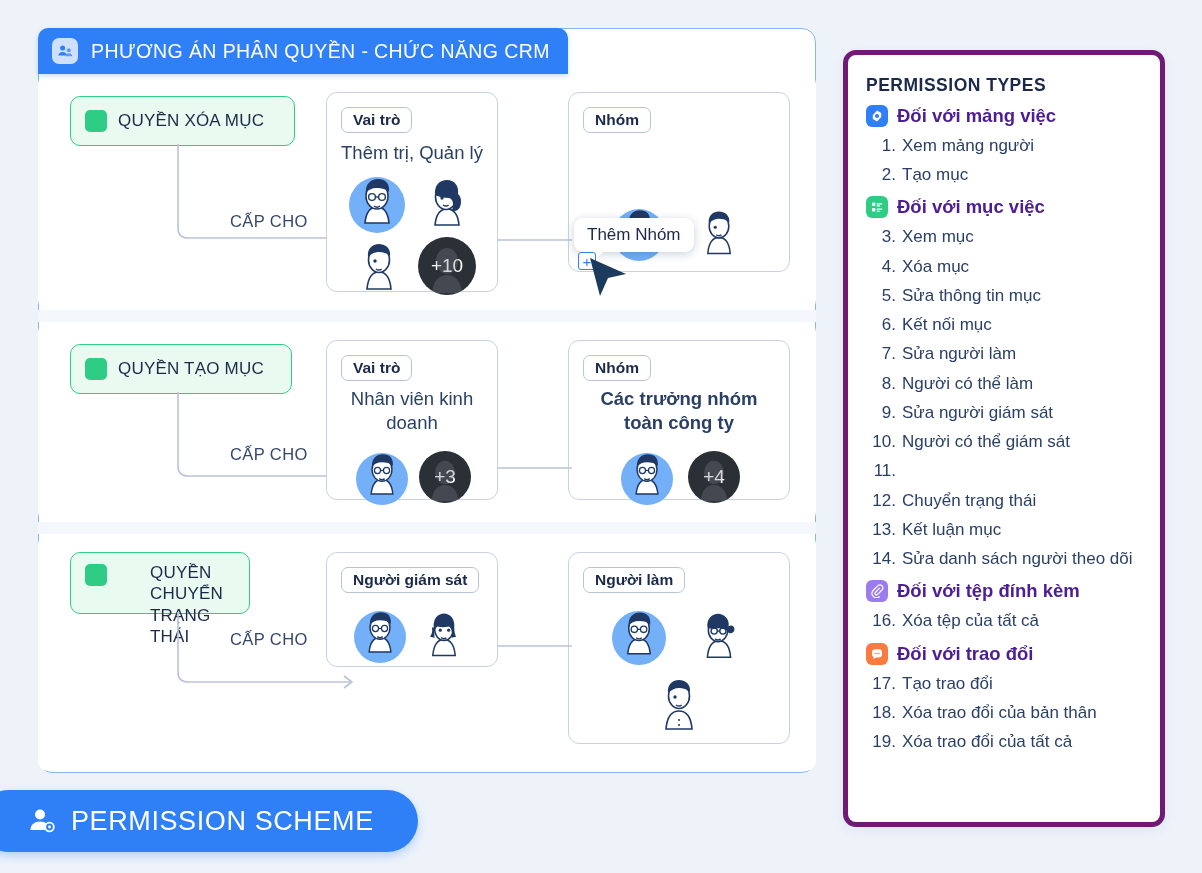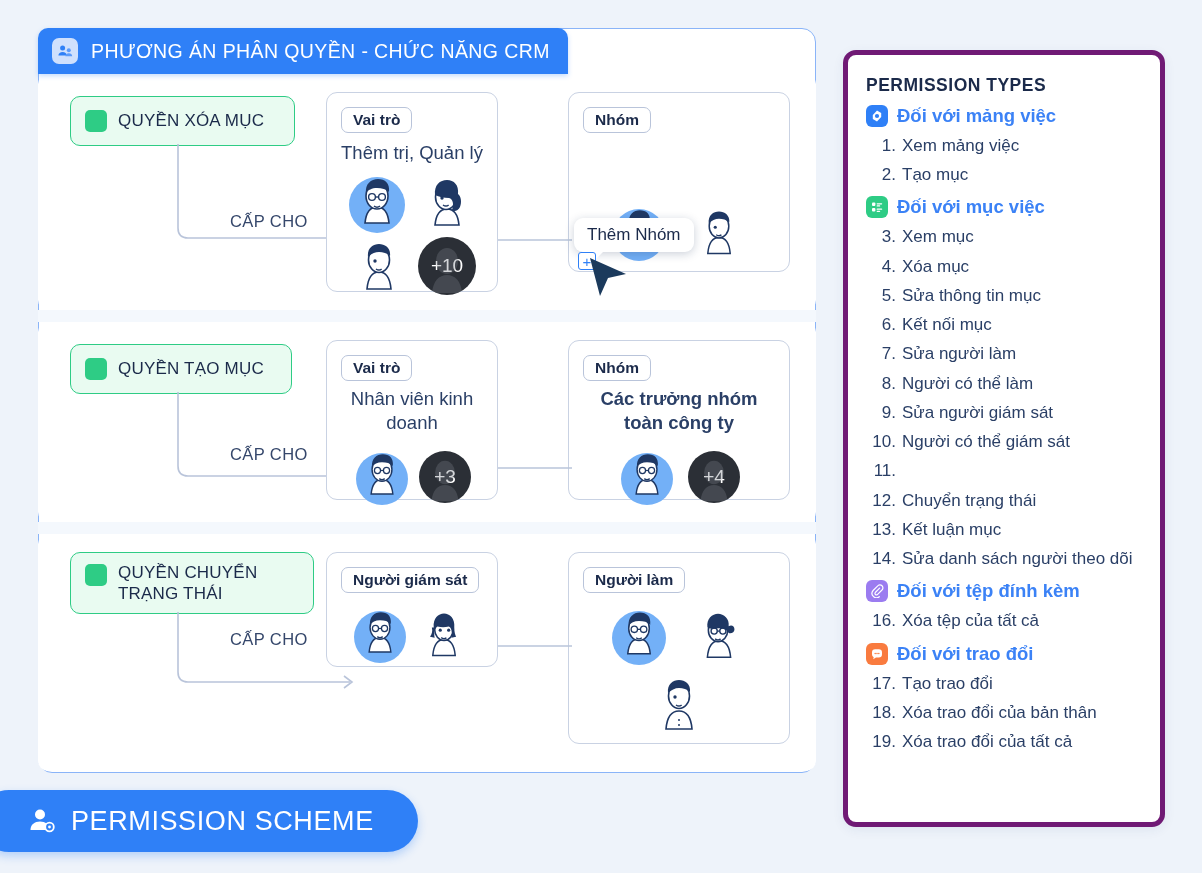--- a/index.html
+++ b/index.html
@@ -144,21 +144,21 @@
     box-sizing:border-box;padding:20px 18px 0 18px;
   }
   #right-title{
     font-size:17.5px;font-weight:bold;letter-spacing:.5px;color:#1b2a4a;margin-bottom:9px;
   }
   .cat{display:flex;align-items:center;margin:7px 0 4px 0;}
   .cat .cicon{
     width:22px;height:22px;border-radius:6px;flex:none;margin-right:9px;
     display:flex;align-items:center;justify-content:center;
   }
-  .cat .clabel{font-size:18.5px;font-weight:bold;color:#3b82f6;}
+  .cat .clabel{font-size:18.5px;font-weight:bold;color:#4c1d95;}
   .pitem{display:flex;font-size:17px;color:#2a3f66;line-height:1.72;}
   .pitem .num{width:30px;text-align:right;flex:none;margin-right:6px;}
 
   
   #bottom-banner{
     position:absolute;left:-22px;top:790px;width:440px;height:62px;
     background:#2f80f7;border-radius:31px;
     display:flex;align-items:center;padding-left:50px;
     box-shadow:0 4px 10px rgba(47,128,247,.3);
     box-sizing:border-box;
@@ -357,21 +357,21 @@
       </div>
     </div>
   </div>
 
   <svg class="connector" style="left:460px;top:140px;" width="74" height="12">
     <path d="M0,6 L74,6" fill="none" stroke="#b9c4da" stroke-width="1.6"></path>
   </svg>
 </div>
 
 <div class="row r3">
-  <div class="perm-pill" style="left:32px;top:18px;width:244px;height:62px;align-items:flex-start;">
+  <div class="perm-pill" style="left:32px;top:18px;width:180px;height:62px;align-items:flex-start;gap:32px;">
     <span class="sw" style="margin-top:2px;"></span>
     <span class="ptext">QUYỀN CHUYỂN TRẠNG THÁI</span>
   </div>
 
   <svg class="connector" style="left:130px;top:78px;" width="200" height="105">
     <path d="M10,0 L10,60 Q10,70 20,70 L182,70" fill="none" stroke="#b9c4da" stroke-width="1.6"></path>
     <path d="M176,64 L184,70 L176,76" fill="none" stroke="#b9c4da" stroke-width="1.6"></path>
   </svg>
   <div class="cap-label" style="left:192px;top:96px;">CẤP CHO</div>
 
@@ -461,21 +461,21 @@
     <span class="cicon" style="background:#2f80f7;">
       <svg width="14" height="14" viewBox="0 0 14 14">
           <path d="M7 1.5l4.2 2.4v4.2L7 12.5 2.8 10.1V5.9z" fill="#fff"></path>
           <circle cx="7" cy="7" r="2.1" fill="#2f80f7"></circle>
         </svg>
     </span>
     <span class="clabel">Đối với mảng việc</span>
   </div>
   <div class="pitem">
     <span class="num">1.</span>
-    <span>Xem mảng việc</span>
+    <span>Xem mảng người</span>
   </div>
   <div class="pitem">
     <span class="num">2.</span>
     <span>Tạo mục</span>
   </div>
 
   <div class="cat">
     <span class="cicon" style="background:#2ecc85;">
       <svg width="14" height="14" viewBox="0 0 14 14">
         <rect x="2" y="2.6" width="3.4" height="3.4" rx="1" fill="#fff"></rect>

